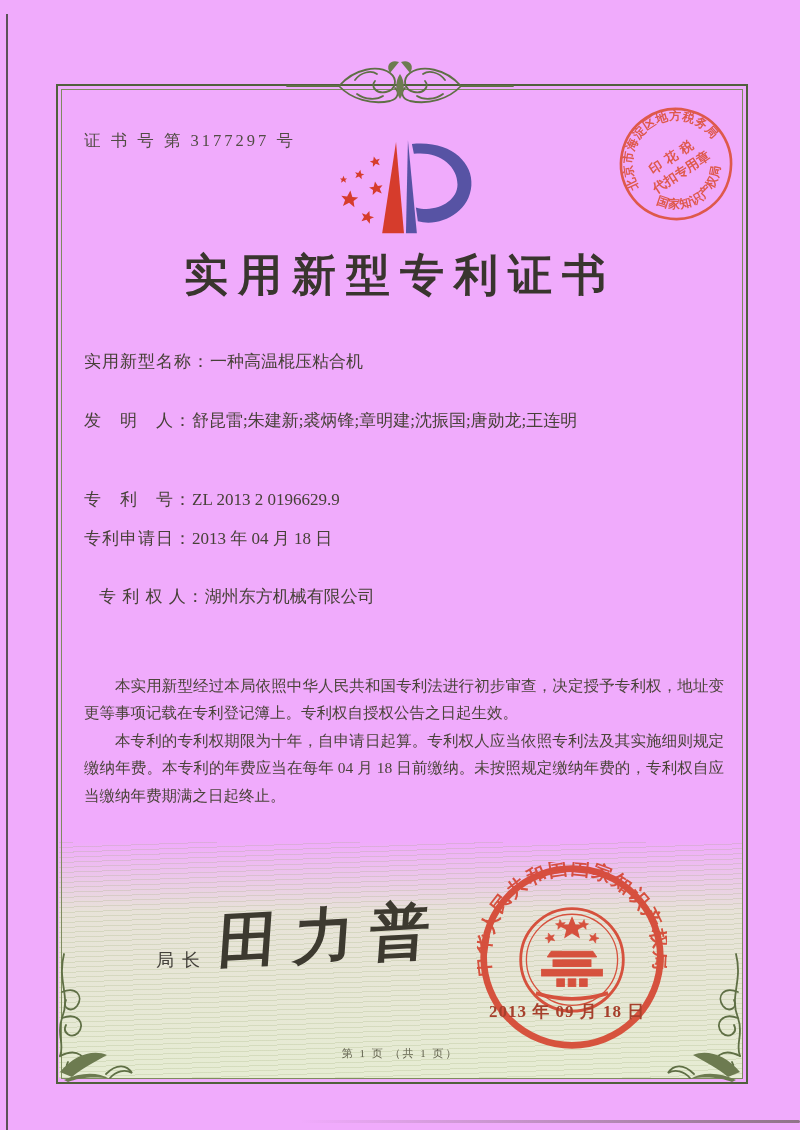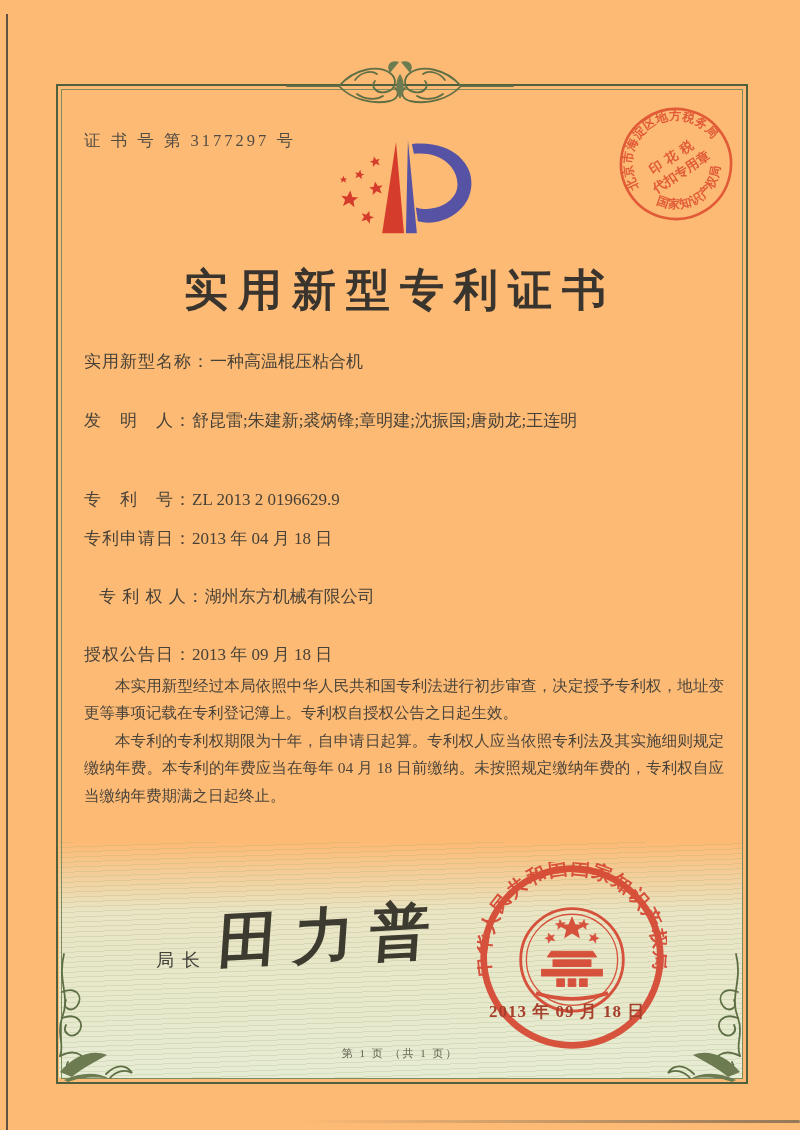--- a/index.html
+++ b/index.html
@@ -1,21 +1,21 @@
 <!DOCTYPE html>
 <html><head>
 <meta charset="utf-8">
 <style>
   html,body{margin:0;padding:0;}
   body{
     width:800px;height:1130px;position:relative;overflow:hidden;
     background:#ffffff;
     font-family:"Liberation Serif","DejaVu Serif",serif;
   }
-  .paper{position:absolute;inset:0;background:#fdba74;}
+  .paper{position:absolute;inset:0;background:#f0abfc;}
   
   .edge-left{position:absolute;left:6px;top:14px;width:2px;height:1116px;background:#42413b;opacity:.85;}
   .edge-bottom{position:absolute;left:300px;top:1120px;width:500px;height:3px;
     background:linear-gradient(90deg,rgba(90,85,75,0),rgba(90,85,75,.65));border-radius:2px;}
   
   .tint{position:absolute;left:59px;top:842px;width:684px;height:236px;z-index:0;
     background:
       repeating-linear-gradient(178deg, rgba(150,168,108,.22) 0 1px, rgba(0,0,0,0) 1px 5px),
       linear-gradient(180deg, rgba(230,236,210,0) 0, rgba(230,236,210,.85) 70px, #e6ecd3 100%);}
   
@@ -24,21 +24,21 @@
   .frame::before{content:"";position:absolute;inset:3px;border:1px solid #7e8b5f;}
   .ornament-top{position:absolute;left:285px;top:58px;width:230px;height:56px;z-index:2;}
   .flourish{position:absolute;top:952px;width:92px;height:132px;z-index:2;}
   .fl-left{left:44px;}
   .fl-right{left:664px;transform:scaleX(-1);}
   
   .content{position:absolute;inset:0;z-index:3;}
   .cert-no{position:absolute;left:84px;top:130px;font-size:16.5px;letter-spacing:3px;color:#514c44;}
   .logo{position:absolute;left:320px;top:138px;width:160px;height:114px;}
   .title{position:absolute;left:0;top:246px;width:800px;text-align:center;
-    font-size:44px;font-weight:600;letter-spacing:10px;color:#39352e;margin-top:15px;}
+    font-size:44px;font-weight:600;letter-spacing:10px;color:#39352e;}
   .field-row{position:absolute;left:84px;width:640px;font-size:17px;color:#474138;white-space:nowrap;}
   .field-label{letter-spacing:1px;}
   .f0{top:350px;} .f1{top:409px;} .f2{top:488px;} .f3{top:527px;} .f4{top:585px;margin-left:15px;} .f5{top:643px;}
   .paragraphs{position:absolute;left:84px;top:672px;width:640px;color:#4b443b;
     font-size:15.5px;line-height:27.4px;text-align:justify;}
   .paragraphs p{margin:0;text-indent:2em;}
   .sig-title{position:absolute;left:156px;top:948px;font-size:18px;letter-spacing:8px;color:#43403a;}
   .sig-name{position:absolute;left:218px;top:896px;font-size:60px;font-weight:600;
     letter-spacing:16px;color:#3d3a30;transform:rotate(-3deg) skewX(-7deg);}
   .seal{position:absolute;left:477px;top:862px;width:190px;height:190px;}
@@ -142,23 +142,20 @@
     </div>
     <div class="field-row f2">
       <span class="field-label">专　利　号：</span><span class="field-value">ZL 2013 2 0196629.9</span>
     </div>
     <div class="field-row f3">
       <span class="field-label">专利申请日：</span><span class="field-value">2013 年 04 月 18 日</span>
     </div>
     <div class="field-row f4">
       <span class="field-label">专 利 权 人：</span><span class="field-value">湖州东方机械有限公司</span>
     </div>
-    <div class="field-row f5">
-      <span class="field-label">授权公告日：</span><span class="field-value">2013 年 09 月 18 日</span>
-    </div>
 
     <div class="paragraphs">
       <p>本实用新型经过本局依照中华人民共和国专利法进行初步审查，决定授予专利权，地址变更等事项记载在专利登记簿上。专利权自授权公告之日起生效。</p>
       <p>本专利的专利权期限为十年，自申请日起算。专利权人应当依照专利法及其实施细则规定缴纳年费。本专利的年费应当在每年 04 月 18 日前缴纳。未按照规定缴纳年费的，专利权自应当缴纳年费期满之日起终止。</p>
     </div>
 
     <div class="sig-title">局长</div>
     <div class="sig-name">田力普</div>
 
     <svg class="seal" viewBox="0 0 200 200">

